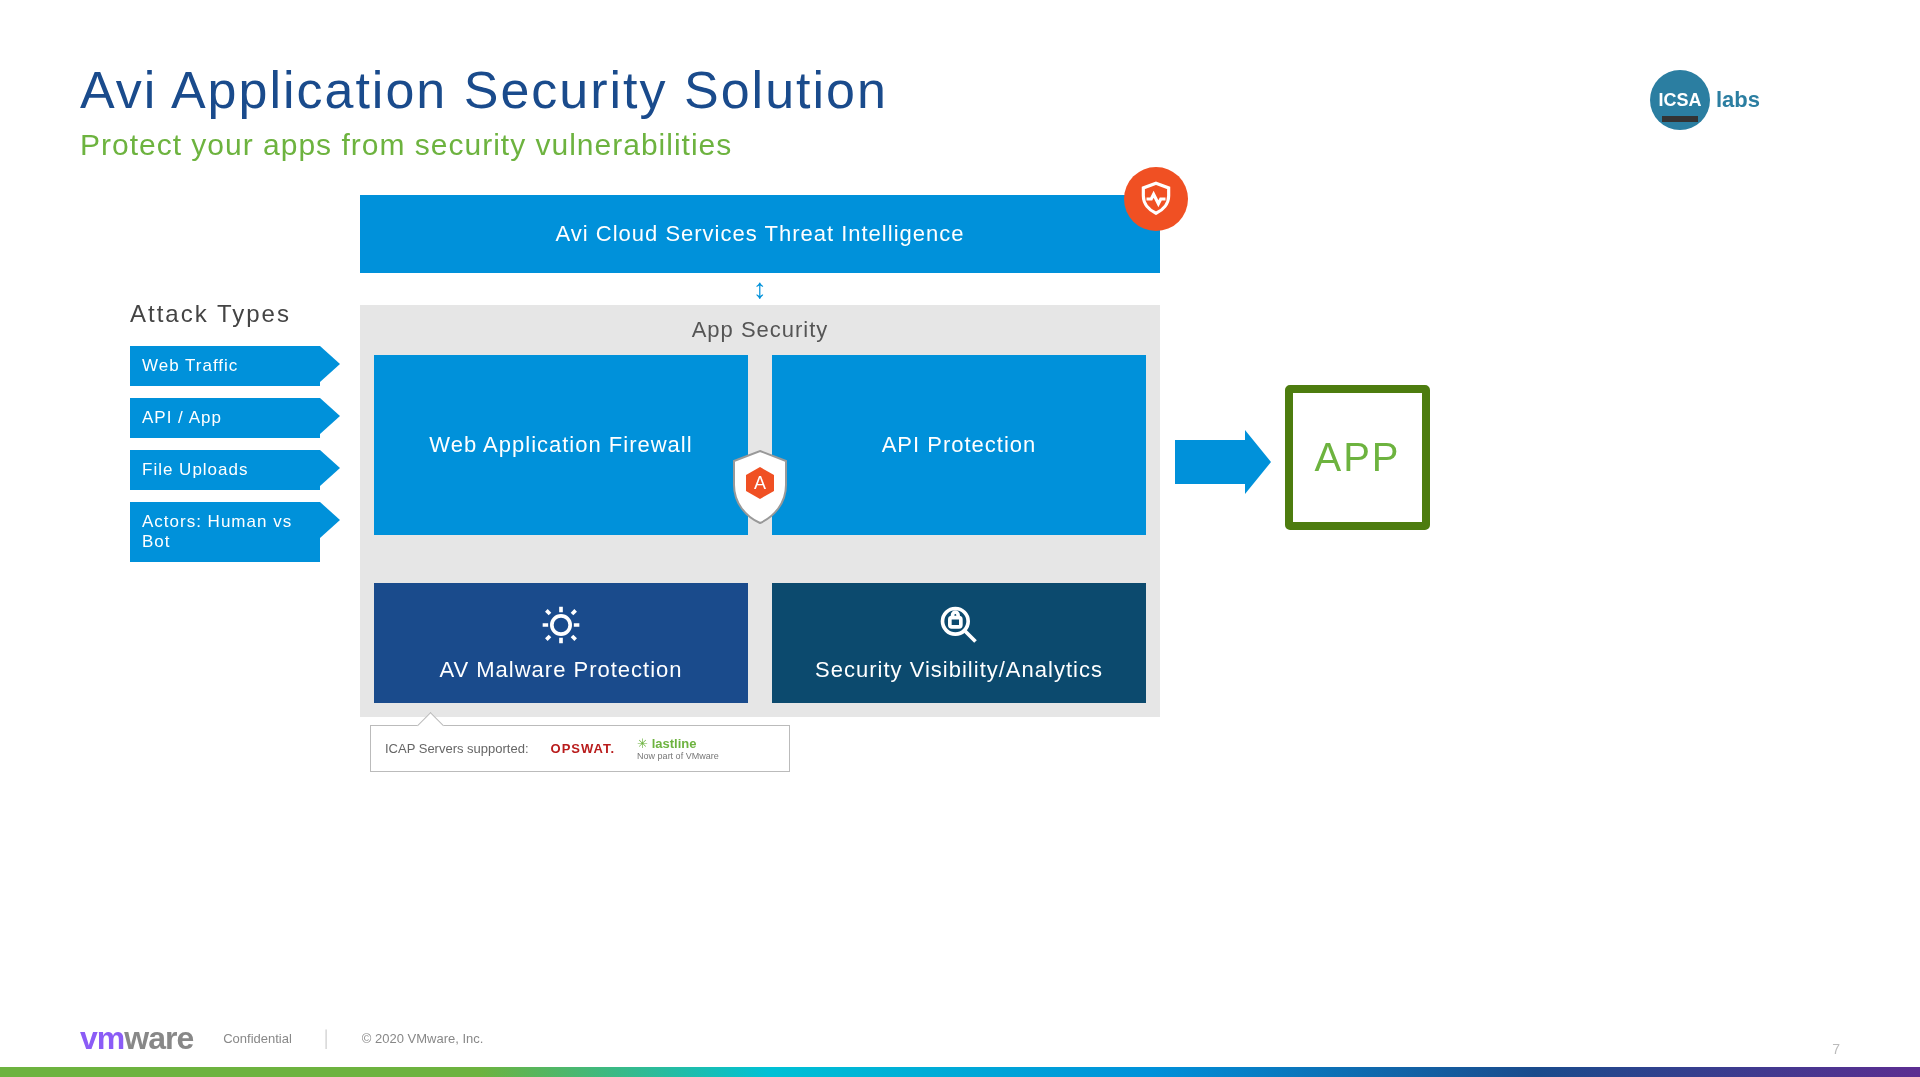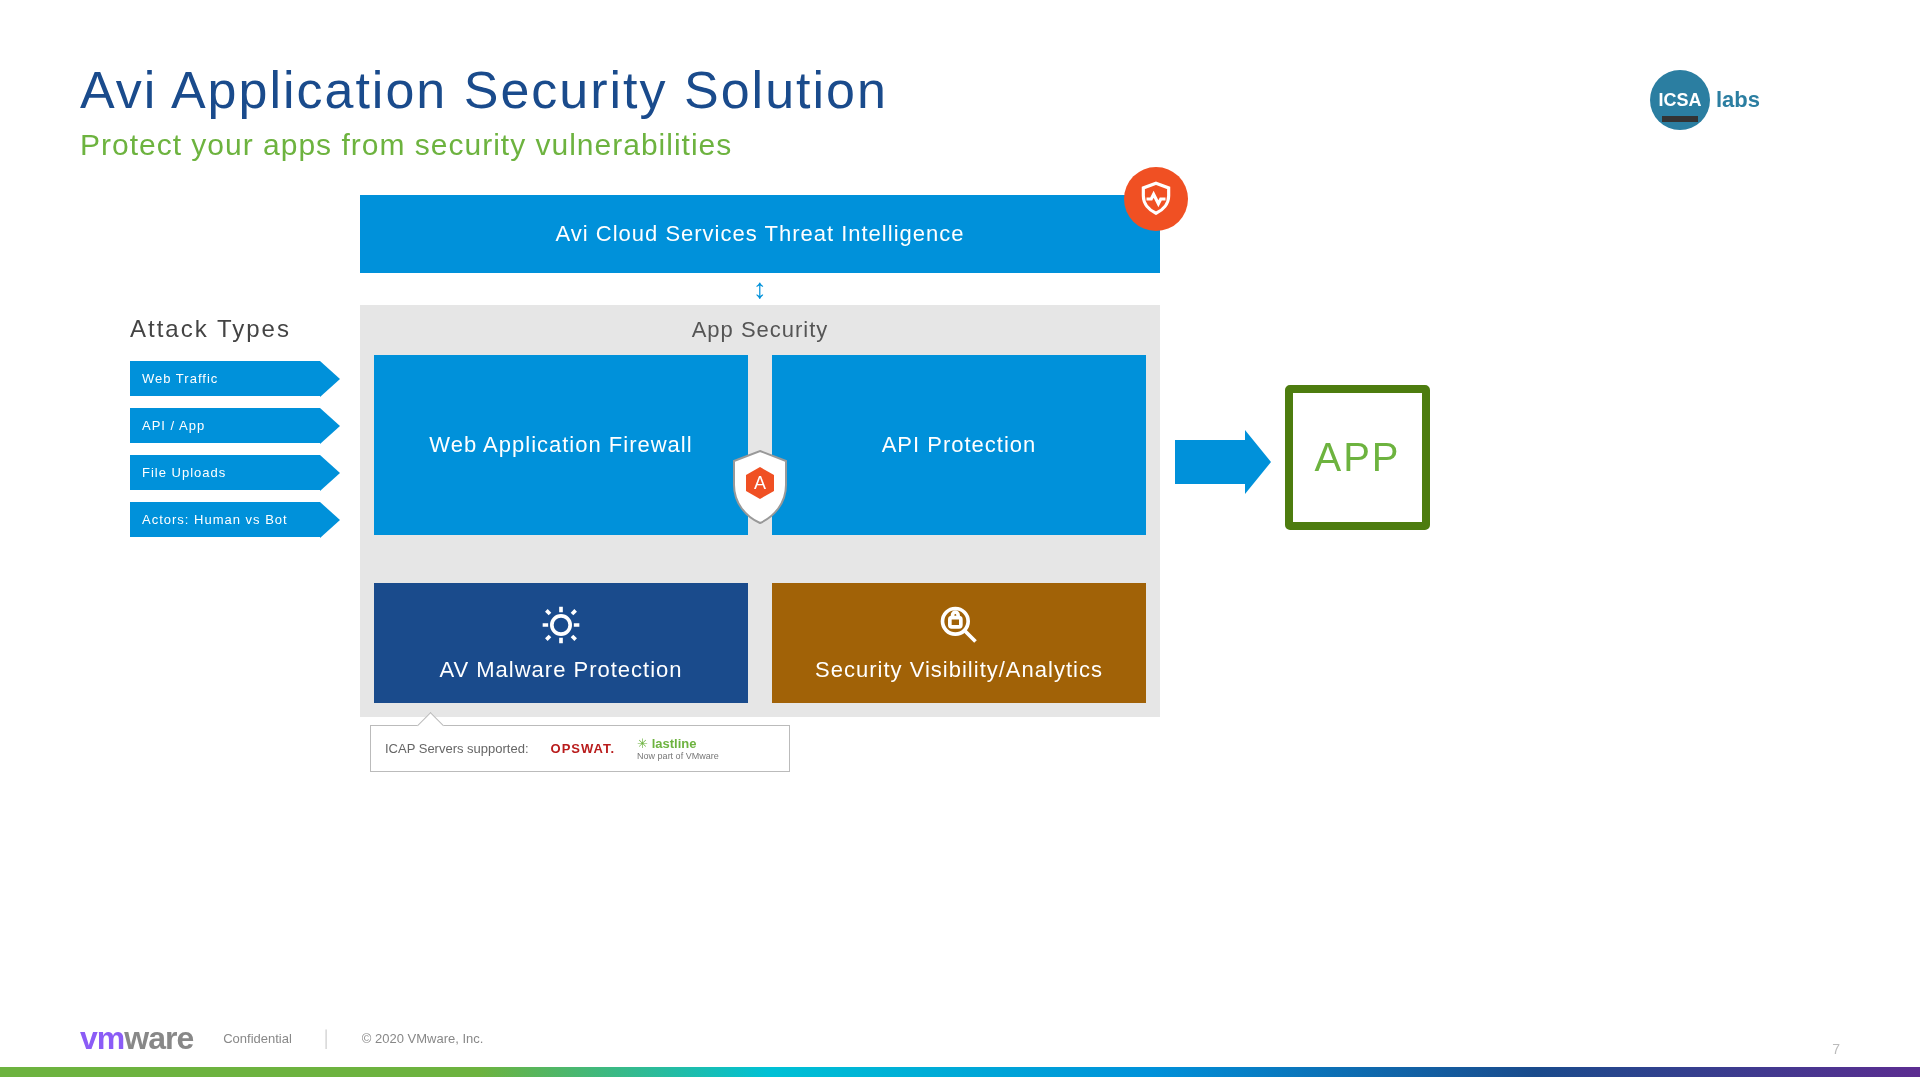--- a/index.html
+++ b/index.html
@@ -59,34 +59,34 @@
       background:#333;
     }
     .labs-text {
       font-size: 22px;
       color: #2b7ea1;
       font-weight: bold;
     }
     
     .attack-col {
       position: absolute;
-      top: 315px;
+      top: 300px;
       left: 130px;
       width: 220px;
     }
     .attack-title {
       font-size: 24px;
       color: #444;
       margin-bottom: 18px;
       letter-spacing: 2px;
     }
     .attack-arrow {
       background: #0091da;
       color: #fff;
-      font-size: 13px;
+      font-size: 17px;
       padding: 10px 12px;
       margin-bottom: 12px;
       position: relative;
       width: 190px;
       letter-spacing: 1px;
     }
     .attack-arrow::after {
       content: "";
       position: absolute;
       right: -20px;
@@ -153,21 +153,21 @@
       justify-content:center;
       padding: 20px 10px;
       font-size:22px;
       letter-spacing:1px;
       text-align:center;
       min-height: 150px;
       gap:10px;
     }
     .cell.top{background:#0091da;min-height:180px;}
     .cell.bl{background:#1a4b8c;min-height:110px;}
-    .cell.br{background:#a16207;min-height:110px;text-align:right;}
+    .cell.br{background:#0c4a6e;min-height:110px;text-align:right;}
     .shield-wrap{
       position:relative;
       grid-column: 1 / span 2;
       height:0;
     }
     .shield{
       position:absolute;
       top:-110px;
       left:50%;
       transform:translateX(-50%);

